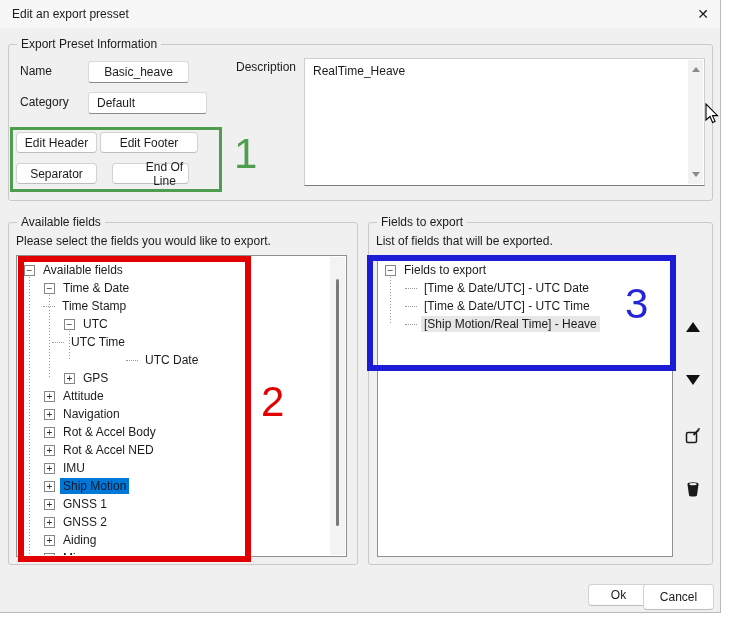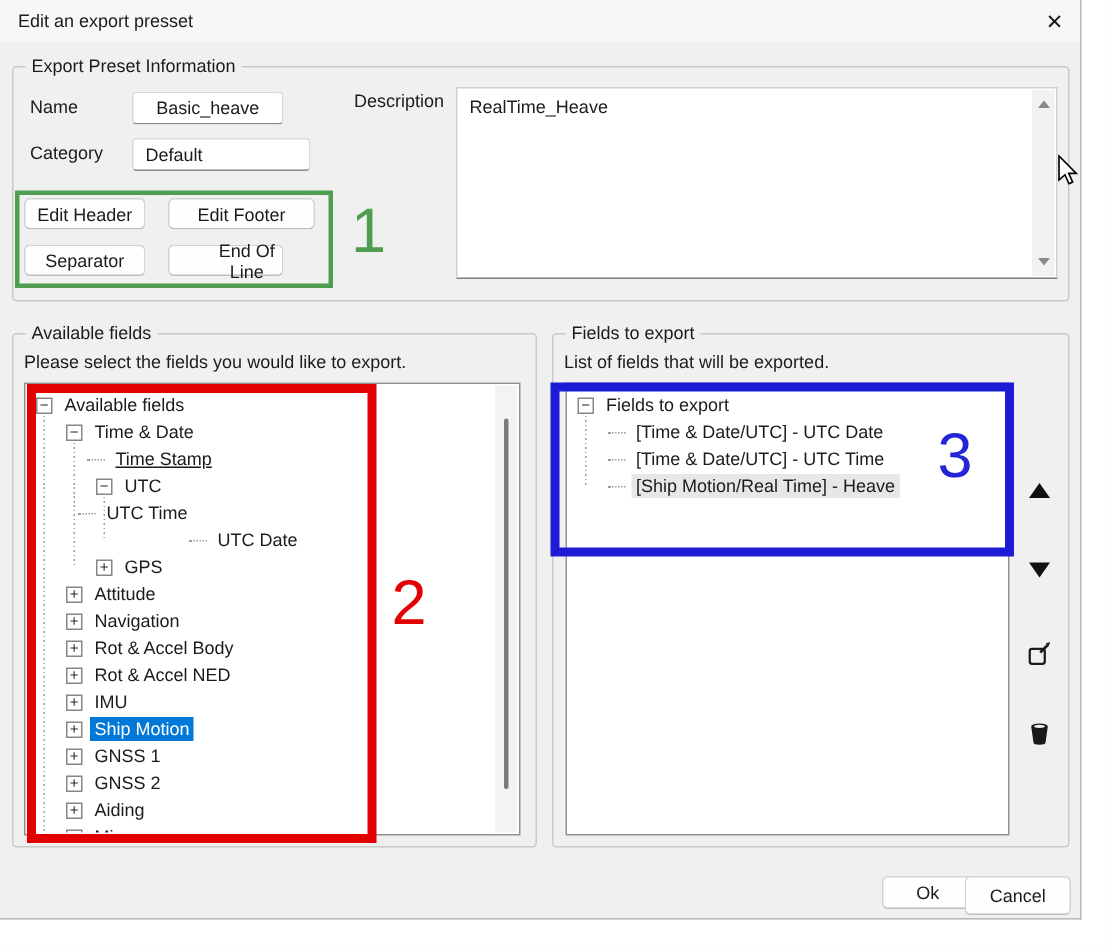--- a/index.html
+++ b/index.html
@@ -34,21 +34,21 @@
   
   .listbox{position:absolute;background:#ffffff;border:1px solid #8f8f8f;box-sizing:border-box;}
   .tree{position:absolute;left:1px;top:1px;right:16px;bottom:1px;overflow:hidden;padding-top:4px;box-sizing:border-box;}
   .tree2{right:1px;}
   .tree-row{height:18px;display:flex;align-items:center;font-size:12px;white-space:nowrap;}
   .expand-box{width:9px;height:9px;border:1px solid #868686;background:#fff;display:inline-flex;
     align-items:center;justify-content:center;font-size:10px;line-height:9px;margin-right:5px;
     color:#2a2a2a;flex:none;}
   .stub{width:12px;height:0;border-top:1px dotted #9a9a9a;margin-right:4px;flex:none;}
   .tree-label{padding:1px 3px;}
-  .tree-label.active{background:#0078d7;color:#ffffff;}
+  .tree-label.active{background:#0078d7;color:#0f172a;}
   .tree-label.inactive{background:#e7e7e7;}
   .spine{position:absolute;width:1px;background:repeating-linear-gradient(to bottom,#9a9a9a 0 1px,transparent 1px 3px);}
   .list-scroll{position:absolute;right:1px;top:1px;bottom:1px;width:15px;background:#f3f3f3;}
   .list-thumb{position:absolute;left:6px;width:3px;background:#7a7a7a;border-radius:2px;}
   
   .iconbtn{position:absolute;left:681px;width:24px;height:22px;background:transparent;border:none;
     display:flex;align-items:center;justify-content:center;padding:0;}
   .tri{width:0;height:0;border-left:7px solid transparent;border-right:7px solid transparent;}
   .tri.up{border-bottom:10px solid #111;}
   .tri.down{border-top:10px solid #111;}
@@ -91,42 +91,42 @@
     <span class="lbl" style="left:236px;top:60px;">Description</span>
     <div id="desc-box">
       <span id="desc-text">RealTime_Heave</span>
       <div class="vscroll">
         <span class="scroll-arrow up"></span>
         <span class="scroll-arrow down"></span>
       </div>
     </div>
 
     <button class="pbtn" style="left:16px;top:132px;width:81px;height:21px;">Edit Header</button>
-    <button class="pbtn" style="left:112px;top:132px;width:98px;height:21px;">Edit Footer</button>
+    <button class="pbtn" style="left:100px;top:132px;width:98px;height:21px;">Edit Footer</button>
     <button class="pbtn" style="left:16px;top:163px;width:81px;height:21px;">Separator</button>
     <button class="pbtn" style="left:112px;top:163px;width:77px;height:21px;padding-left:28px;">End Of Line</button>
 
     <div class="groupbox" style="left:8px;top:222px;width:350px;height:343px;">
       <span class="group-label">Available fields</span>
     </div>
     <span class="lbl" style="left:16px;top:234px;">Please select the fields you would like to export.</span>
     <div class="listbox" style="left:16px;top:255px;width:331px;height:302px;">
       <div class="tree" id="tree-available">
         <div class="spine" style="left:11px;top:20px;height:281px;"></div>
         <div class="spine" style="left:31px;top:38px;height:83px;"></div>
         <div class="spine" style="left:51px;top:74px;height:29px;"></div>
       <div class="tree-row" style="padding-left: 6px;">
             <span class="expand-box">−</span>
             <span class="tree-label">Available fields</span>
           </div>
           <div class="tree-row" style="padding-left: 26px;">
             <span class="expand-box">−</span>
             <span class="tree-label">Time &amp; Date</span>
           </div>
-          <div class="tree-row" style="padding-left: 40px; text-decoration: underline;">
+          <div class="tree-row" style="padding-left: 25px;">
             <span class="stub"></span>
             <span class="tree-label">Time Stamp</span>
           </div>
           <div class="tree-row" style="padding-left: 46px;">
             <span class="expand-box">−</span>
             <span class="tree-label">UTC</span>
           </div>
           <div class="tree-row" style="padding-left: 34px;">
             <span class="stub"></span>
             <span class="tree-label">UTC Time</span>

